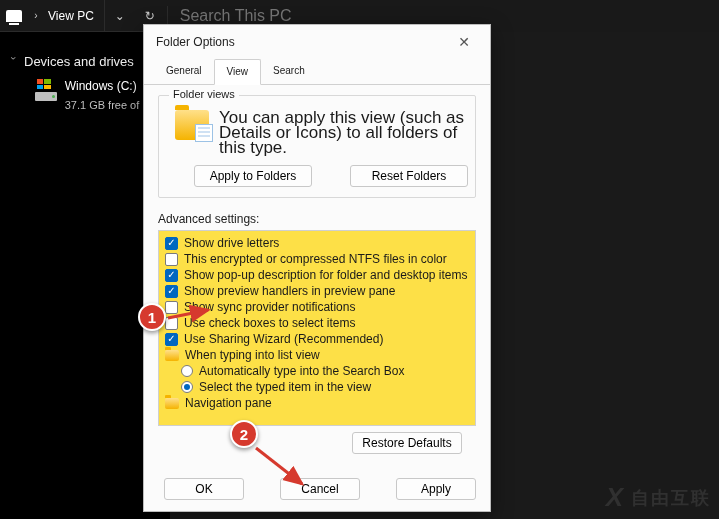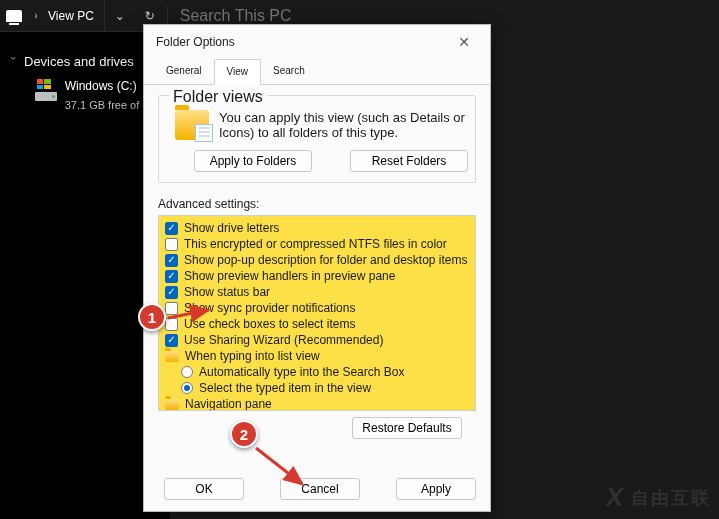--- a/index.html
+++ b/index.html
@@ -38,27 +38,27 @@
   .titlebar { height: 34px; display:flex; align-items:center; padding: 0 12px; font-size: 12px; color:#222; }
   .titlebar .close { margin-left:auto; font-size:14px; color:#555; width:28px; text-align:center; }
 
   .tabs { display:flex; padding: 0 10px; border-bottom: 1px solid #d0d0d0; font-size:10px; }
   .tab { padding: 6px 12px 7px; color:#1a1a1a; }
   .tab.active { background:#fff; border:1px solid #d0d0d0; border-bottom:1px solid #fff; margin-bottom:-1px; border-radius:2px 2px 0 0; }
 
   .pane { padding: 10px 14px 0 14px; font-size: 12px; color:#1a1a1a; height: calc(100% - 34px - 30px - 44px); overflow:hidden; }
 
   .group { border:1px solid #d8d8d8; border-radius:2px; padding: 14px 10px 10px; position:relative; margin-bottom: 14px; }
-  .group > .legend { position:absolute; top:-8px; left:10px; background:#fbfbfb; padding:0 4px; font-size:16px; }
+  .group > .legend { position:absolute; top:-8px; left:10px; background:#fbfbfb; padding:0 4px; font-size:11px; }
   .fv-row { display:flex; align-items:flex-start; }
   .fv-icon { width:34px; height:30px; background:linear-gradient(#ffe08a,#f5b300); border-radius:3px; position:relative; margin:0 10px 0 6px; }
   .fv-icon::before{content:"";position:absolute;top:-5px;left:0;width:14px;height:5px;background:#f5b300;border-radius:2px 2px 0 0;}
   .fv-icon .sheet{position:absolute;right:-4px;bottom:-2px;width:18px;height:18px;background:#fff;border:1px solid #9cc2e5;}
   .fv-icon .sheet::before{content:"";position:absolute;inset:2px;background:repeating-linear-gradient(#cfe1f3 0 2px, transparent 2px 4px);}
-  .fv-text { flex:1; font-size:13px; line-height:15px; }
+  .fv-text { flex:1; font-size:17px; line-height:15px; }
   .fv-btns { display:flex; gap:10px; justify-content:center; margin-top:10px; }
   .wbtn { min-width:118px; height:22px; font-size:12px; background:#fdfdfd; border:1px solid #c8c8c8; border-radius:3px; cursor:pointer;margin-left:28px; }
   .wbtns-row { display:flex; justify-content:flex-end; padding: 6px 14px 0; }
 
   .adv-label { font-size:12px; margin: 0 0 4px 0; }
   .adv-box { border:1px solid #cfcfcf; background:#fde047; height:196px; padding:4px 6px; overflow:hidden; }
   .node { display:flex; align-items:center; height:16px; font-size:12px; white-space:nowrap; }
   .cb { appearance:none; width:13px; height:13px; border:1px solid #7a7a7a; border-radius:2px; margin-right:6px; display:inline-flex; align-items:center; justify-content:center; background:#fff;}
   .cb:checked{ background:#0067c0; border-color:#0067c0; }
   .cb:checked::after{ content:"✓"; color:#fff; font-size:10px; line-height:10px; }
@@ -158,24 +158,20 @@
         </div>
       <div class="node">
           <input type="checkbox" class="cb" checked="" style="">
           <span>Show pop-up description for folder and desktop items</span>
         </div>
       <div class="node">
           <input type="checkbox" class="cb" checked="" style="">
           <span>Show preview handlers in preview pane</span>
         </div>
       <div class="node">
-          <input type="checkbox" class="cb" checked="" style="">
-          <span>Show status bar</span>
-        </div>
-      <div class="node">
           <input type="checkbox" class="cb" style="">
           <span>Show sync provider notifications</span>
         </div>
       <div class="node">
           <input type="checkbox" class="cb" style="">
           <span>Use check boxes to select items</span>
         </div>
       <div class="node">
           <input type="checkbox" class="cb" checked="" style="">
           <span>Use Sharing Wizard (Recommended)</span>

